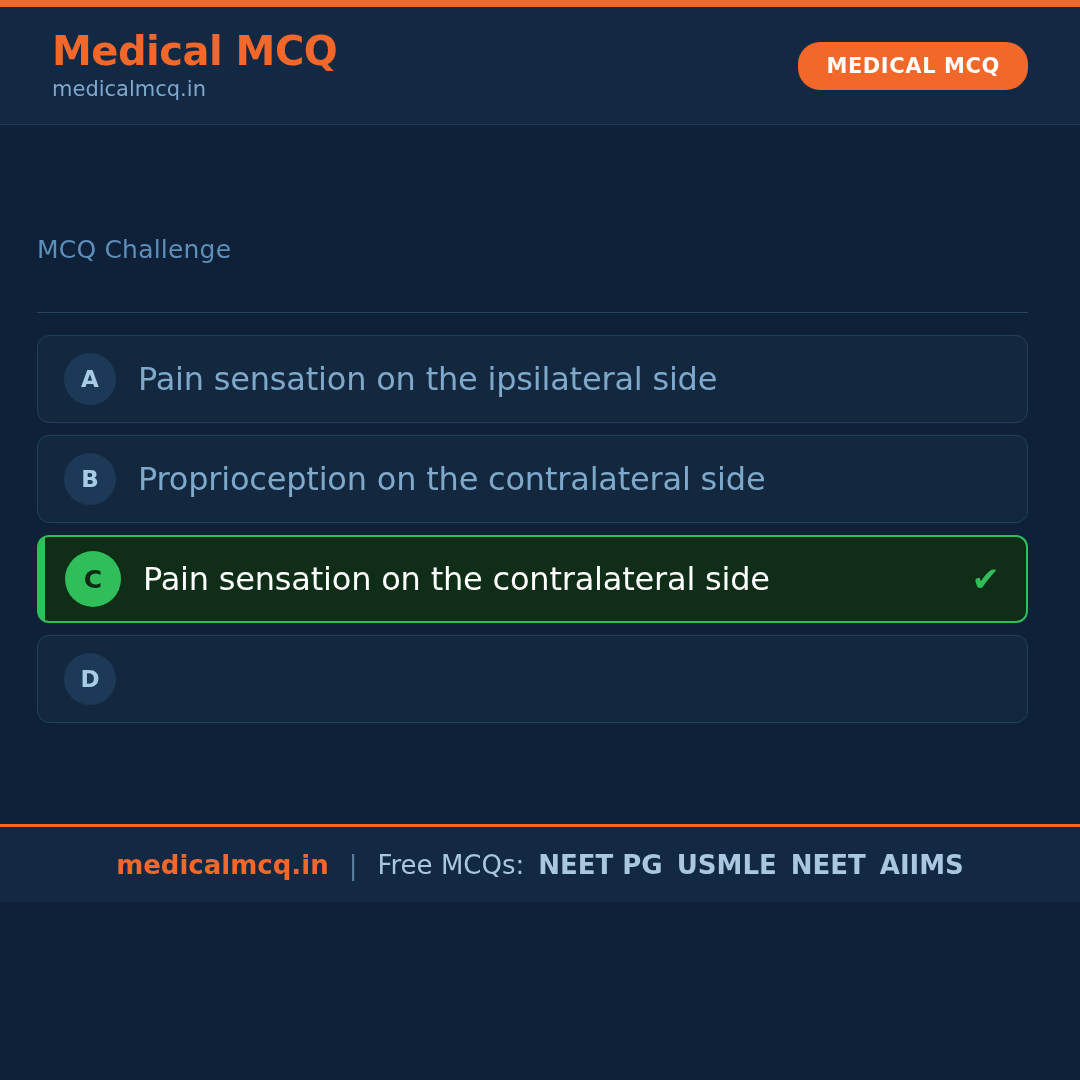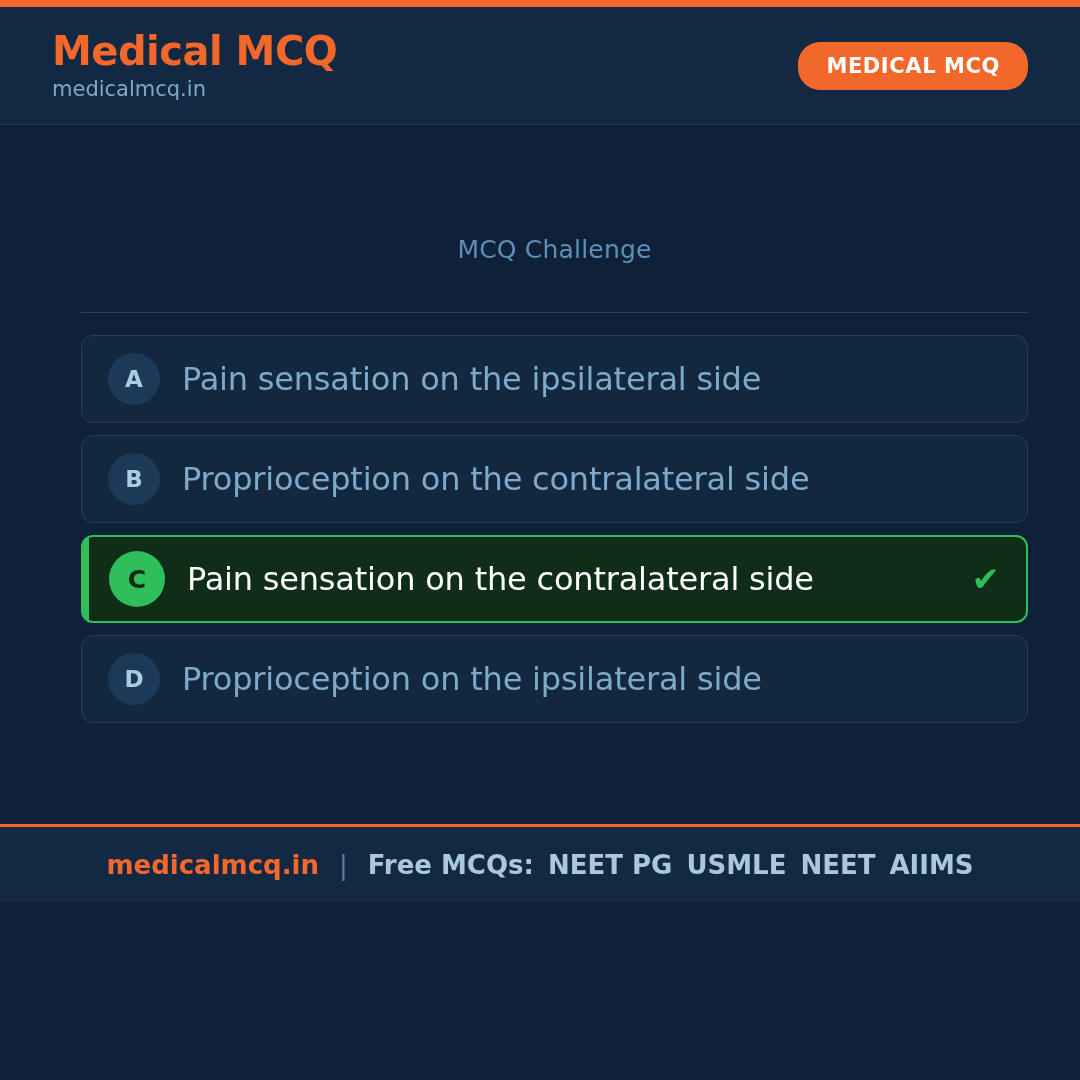--- a/index.html
+++ b/index.html
@@ -55,24 +55,23 @@
     color: #ffffff;
     font-size: 21px;
     font-weight: bold;
     letter-spacing: 0.6px;
     border-radius: 22px;
     padding: 12px 28px;
   }
   
   .main {
     flex: 1 1 auto;
-    padding: 110px 52px 0 81px;
+    padding: 110px 52px 0 37px;
     display: flex;
     flex-direction: column;
-    text-align: center;
   }
   .eyebrow {
     font-size: 25px;
     color: #5e8fb8;
     margin-bottom: 14px;
     letter-spacing: 0.2px;
   }
   .question {
     font-size: 44px;
     line-height: 1.19;
@@ -161,21 +160,21 @@
   }
   .footer-inner {
     display: flex;
     align-items: center;
     font-size: 26px;
     color: #8fb6d6;
     gap: 14px;
   }
   .footer-site { color: #f2682a; font-weight: bold; }
   .footer-sep { color: #5a7f9e; padding: 0 6px; }
-  .footer-label { color: #a9c8e0; font-weight: bold; }
+  .footer-label { color: #a9c8e0; font-weight: normal; }
   .footer-exam { color: #a9c8e0; font-weight: bold; }
 </style>
 </head>
 <body>
 
 <div class="page">
 
   <div class="top-accent"></div>
 
   <div class="header">
@@ -204,21 +203,20 @@
       </div>
 
       <div class="option correct">
         <div class="opt-letter">C</div>
         <div class="opt-text">Pain sensation on the contralateral side</div>
         <div class="check">✔</div>
       </div>
 
       <div class="option">
         <div class="opt-letter">D</div>
-        <div class="opt-text">Proprioception on the ipsilateral side</div>
       </div>
 
     </div>
   </div>
 
   <div class="footer">
     <div class="footer-inner">
       <span class="footer-site">medicalmcq.in</span>
       <span class="footer-sep">|</span>
       <span class="footer-label">Free MCQs:</span>

